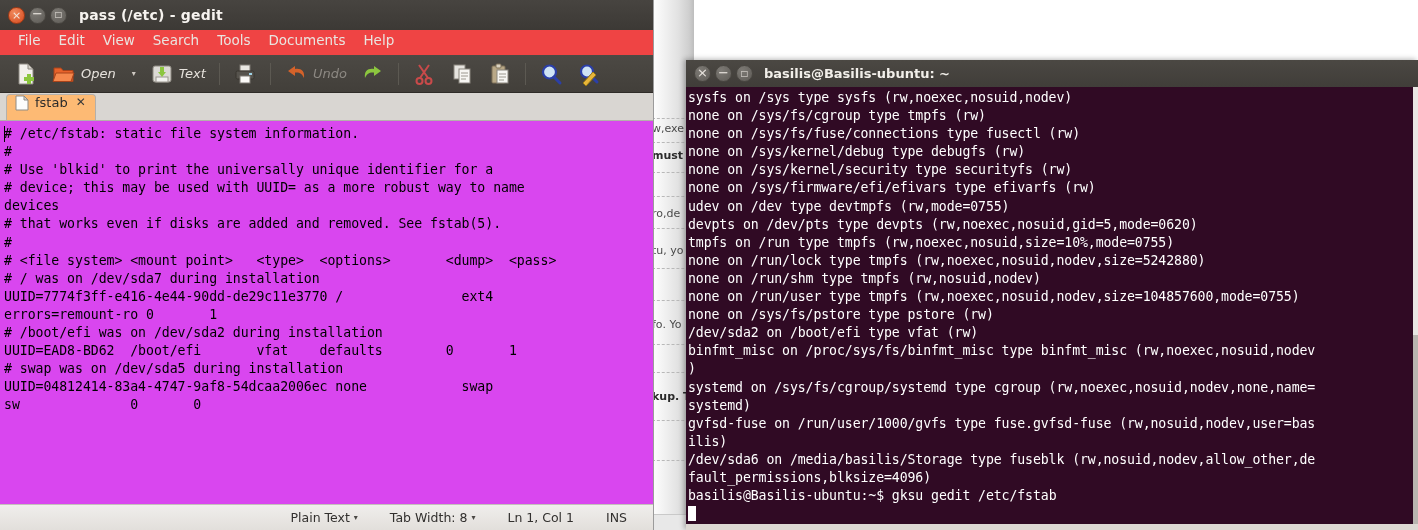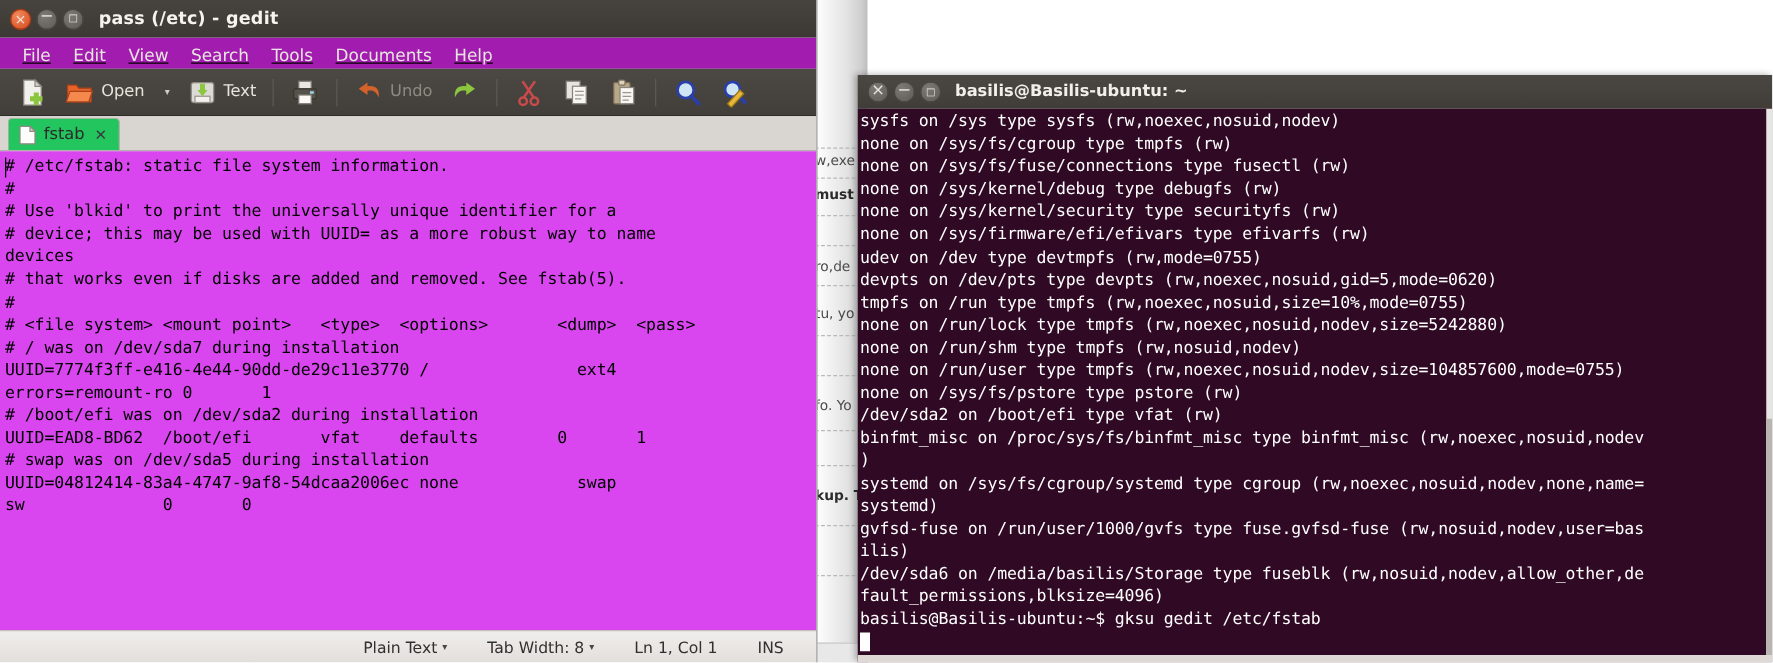--- a/index.html
+++ b/index.html
@@ -64,54 +64,54 @@
   .wbtn .glyph { opacity: .92; font-size: 11px; }
   .wbtn.min .glyph { font-size: 13px; margin-top: -3px; }
   .wbtn.max .glyph { font-size: 8px; }
   .g-title {
     margin-left: 12px; color: #f6f3ef; font-size: 14px; font-weight: bold;
     letter-spacing: .2px;
   }
 
   .g-menubar {
     height: 25px; flex: 0 0 25px;
-    background: #a21caf;
-    display: flex; align-items: flex-end; padding-left: 9px; gap: 0; text-decoration: underline;
+    background: #ef4444;
+    display: flex; align-items: flex-start; padding-left: 9px; gap: 0;
   }
   .g-menu-item {
     color: #e9e5e0; font-size: 13.5px; padding: 2px 9px; cursor: default;
     white-space: nowrap;
   }
 
   .g-toolbar {
     height: 38px; flex: 0 0 38px;
     background: linear-gradient(to bottom,#4c4944 0%,#423f3a 100%);
     display: flex; align-items: center; padding-left: 8px; gap: 2px;
     border-bottom: 1px solid #2f2c28;
   }
   .tb-btn {
     display: flex; align-items: center; gap: 5px;
     padding: 2px 6px; border-radius: 3px; height: 30px;
-    color: #e6e2dc; font-size: 13px; white-space: nowrap;
+    color: #e6e2dc; font-size: 13px; white-space: nowrap; font-style: italic;
   }
   .tb-btn.disabled { color: #8d8983; }
   .tb-sep { width: 1px; height: 22px; background: #5c5952; margin: 0 5px; }
   .tb-arrow { font-size: 8px; color: #cfcac3; margin-left: 2px; }
   .ico { width: 24px; height: 24px; position: relative; flex: 0 0 24px; }
   .ico svg { display: block; }
 
   .g-tabbar {
     height: 28px; flex: 0 0 28px;
     background: #d9d6d2;
     display: flex; align-items: flex-end; padding-left: 6px;
     border-bottom: 1px solid #b4b0ab;
   }
   .g-tab {
-    display: flex; align-items: center; gap: 6px;
-    background: #22c55e; height: 26px; padding: 0 9px 0 8px;
+    display: flex; gap: 6px;
+    background: #fdba74; height: 26px; padding: 0 9px 0 8px;
     border: 1px solid #b4b0ab; border-bottom: none;
     border-radius: 4px 4px 0 0; font-size: 13px; color: #2b2b2b;
   }
   .g-tab .tabclose { font-size: 12px; font-weight: bold; color: #3a3a3a; margin-left: 2px; }
 
   .g-editor {
     flex: 1 1 auto; background: #d946ef; position: relative;
     overflow: hidden; padding: 4px 0 0 4px;
   }
   .g-code {

